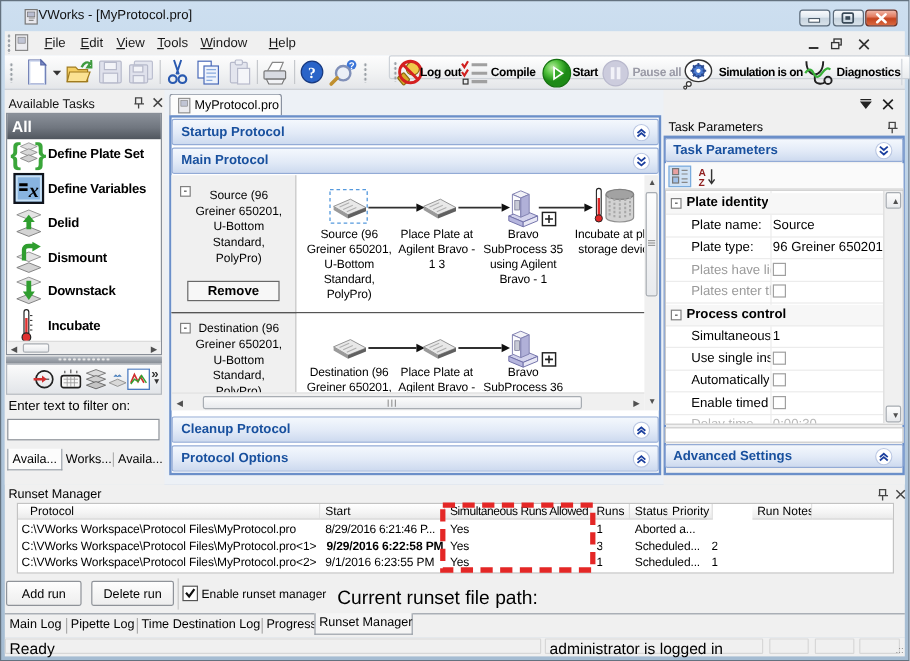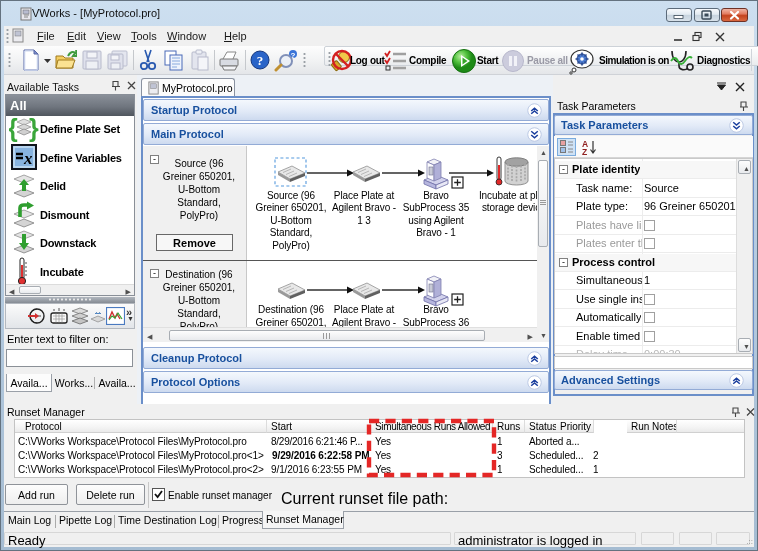--- a/index.html
+++ b/index.html
@@ -40,21 +40,21 @@
 .sbarrow { position:absolute; font-size:7px; color:#505050; line-height:9px; }
 #lsplit { position:absolute; left:1px; top:222px; width:130px; height:6px;
   background:linear-gradient(180deg,#b0b6be,#868c94); }
 #ltools { position:absolute; left:1px; top:228px; width:130px; height:26px;
   background:linear-gradient(180deg,#fbfbfb,#e2e5e9); border:1px solid #b3b8bf; }
 #lfilterlbl { position:absolute; left:3px; top:258px; font-size:11px; }
 #lfilter { position:absolute; left:2px; top:274px; width:127px; height:18px; background:#fff; border:1px solid #8b9097; }
 .ltab { position:absolute; top:299px; height:18px; font-size:10.5px; padding-top:3px; text-align:center; }
 #ctab { position:absolute; left:141px; top:78px; width:94px; height:19px; background:#fcfcfc;
   border:1px solid #8a92a0; border-bottom:none; border-radius:3px 3px 0 0; }
-#cdoc { position:absolute; left:141px; top:96px; width:410px; height:380px; background:#fff; border:2px solid #6b8fc9; }
+#cdoc { position:absolute; left:141px; top:96px; width:410px; height:300px; background:#fff; border:2px solid #6b8fc9; }
 .phdr { position:absolute; left:0px; width:406px; height:22px;
   background:linear-gradient(180deg,#f4f8fd 0%,#e2eaf7 55%,#cddaef 100%);
   border:1px solid #93abd6; border-radius:2px; }
 .phdr .t { position:absolute; left:7px; top:4px; color:#18509e; font-weight:bold; font-size:11px; }
 .chev { position:absolute; right:6px; top:3px; width:15px; height:15px; }
 #flow { position:absolute; left:0px; top:48px; width:406px; height:196px; background:#fff; }
 #fleft { position:absolute; left:0; top:0; width:104px; height:181px; background:#f0f0f0; border-right:1px solid #c8c8c8; }
 .flbl { font-size:10px; text-align:center; line-height:13px; }
 #rmv { position:absolute; left:13px; top:88px; width:77px; height:17px; background:#f7f7f7;
   border:1px solid #686868; text-align:center; font-weight:bold; font-size:11px; padding-top:2px; }
@@ -521,21 +521,21 @@
       <path d="M11 2 v11 M8.5 10.5 L11 14 L13.5 10.5" fill="none" stroke="#333" stroke-width="1.2"></path>
     </svg>
   </div>
   <div id="pgrid">
       <div class="abs" style="left:87px;top:0;width:1px;height:194px;background:#ececec;"></div>
     <div class="prow pcat" style="top:2px">
         <div class="abs" style="left:4px;top:4px;width:9px;height:9px;border:1px solid #808080;background:#fff;font-size:9px;line-height:6px;text-align:center;font-weight:normal;">-</div>
         <div class="lab">Plate identity</div>
       </div>
     <div class="prow" style="top:20.5px">
-        <div class="lab">Task name:</div>
+        <div class="lab">Plate name:</div>
         <div class="val">Source</div>
       </div>
     <div class="prow" style="top:39px">
         <div class="lab">Plate type:</div>
         <div class="val">96 Greiner 650201,</div>
       </div>
     <div class="prow" style="top:57.5px;color:#9a9a9a;">
         <div class="lab">Plates have lid˂</div>
         <div class="val"><span class="cbx"></span></div>
       </div>

